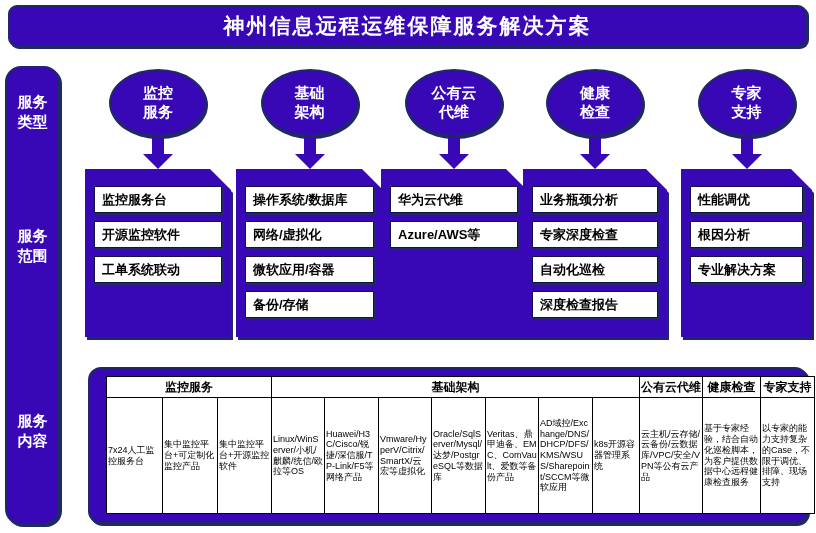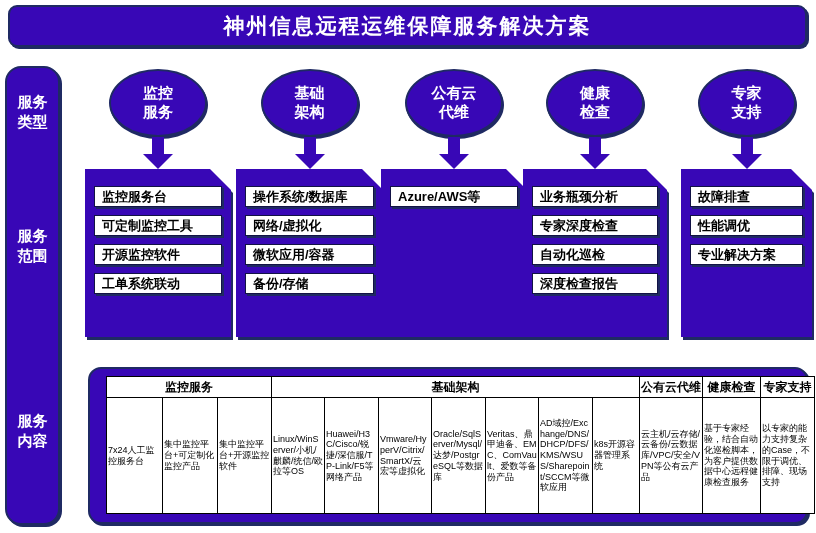--- a/index.html
+++ b/index.html
@@ -49,21 +49,21 @@
   .arrow{width:30px;margin:0 auto;height:32px;}
   .arrow .shaft{width:12px;height:17px;background:var(--purple);margin:0 auto;}
   .arrow .head{width:0;height:0;border-left:15px solid transparent;border-right:15px solid transparent;border-top:15px solid var(--purple);}
   .scope-wrap{filter:drop-shadow(2px 3px 0 var(--navy));}
   .scope{
     height:168px;background:var(--purple);
     clip-path:polygon(0 0,calc(100% - 21px) 0,100% 21px,100% 100%,0 100%);
     padding:17px 9px 0 9px;box-sizing:border-box;
   }
   .scope-item{
-    height:21px;margin-bottom:8px;background:#ffffff;border:1px solid #121245;
+    height:27px;margin-bottom:8px;background:#ffffff;border:1px solid #121245;
     box-shadow:2px 2px 0 var(--navy);
     display:flex;align-items:center;padding:0 7px;box-sizing:border-box;
     color:#000;font-size:13px;font-weight:bold;white-space:nowrap;
   }
 
   
   .table-panel{
     position:absolute;left:88px;top:367px;width:720px;height:157px;
     background:var(--purple);border:2px solid var(--navy);border-radius:13px;
     box-shadow:2px 2px 0 var(--navy);
@@ -111,21 +111,20 @@
       <div>监控</div>
       <div>服务</div>
     </div>
     <div class="arrow">
         <div class="shaft"></div>
         <div class="head"></div>
       </div>
     <div class="scope-wrap">
         <div class="scope">
       <div class="scope-item">监控服务台</div>
-      <div class="scope-item">可定制监控工具</div>
       <div class="scope-item">开源监控软件</div>
       <div class="scope-item">工单系统联动</div>
     </div>
       </div>
   </div>
 
   <div class="col" style="left:236px;width:147px">
     <div class="ellipse">
       <div>基础</div>
       <div>架构</div>
@@ -148,20 +147,21 @@
     <div class="ellipse">
       <div>公有云</div>
       <div>代维</div>
     </div>
     <div class="arrow">
         <div class="shaft"></div>
         <div class="head"></div>
       </div>
     <div class="scope-wrap">
         <div class="scope">
+      <div class="scope-item">华为云代维</div>
       <div class="scope-item">Azure/AWS等</div>
     </div>
       </div>
   </div>
 
   <div class="col" style="left:523px;width:144px">
     <div class="ellipse">
       <div>健康</div>
       <div>检查</div>
     </div>
@@ -183,22 +183,22 @@
     <div class="ellipse">
       <div>专家</div>
       <div>支持</div>
     </div>
     <div class="arrow">
         <div class="shaft"></div>
         <div class="head"></div>
       </div>
     <div class="scope-wrap">
         <div class="scope">
-      <div class="scope-item">故障排查</div>
       <div class="scope-item">性能调优</div>
+      <div class="scope-item">根因分析</div>
       <div class="scope-item">专业解决方案</div>
     </div>
       </div>
   </div>
 
   <div class="table-panel">
     <table class="data-table">
       <colgroup>
         <col style="width:56px">
           <col style="width:55px">

